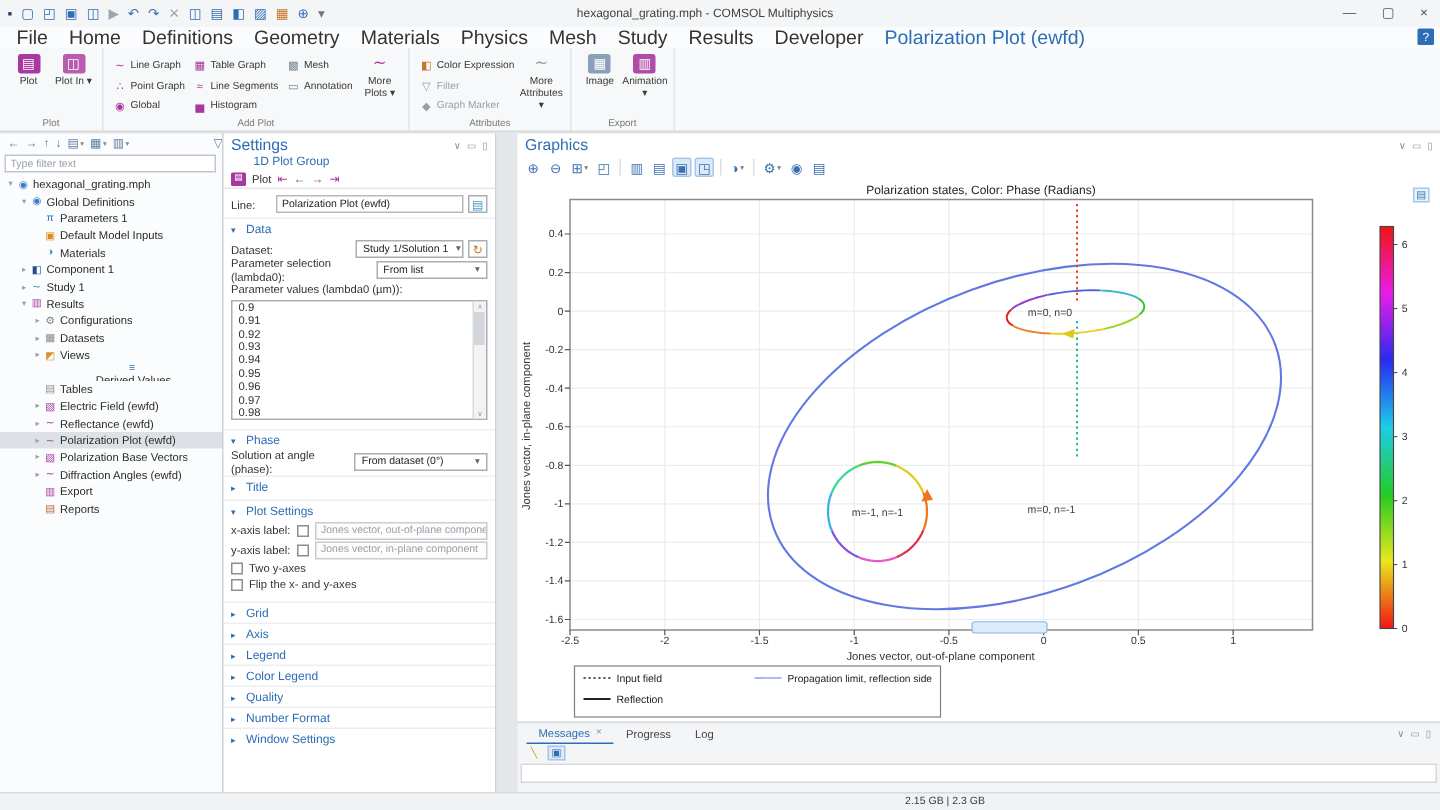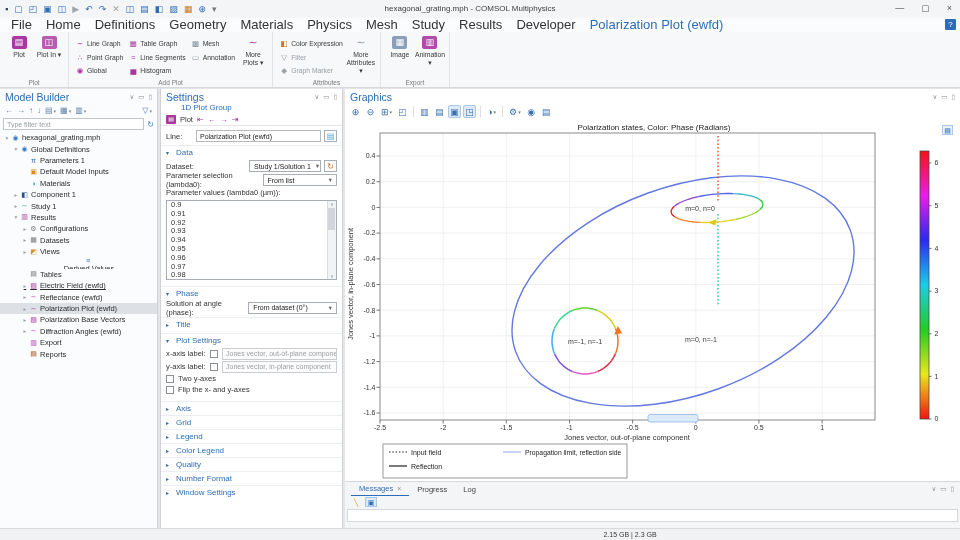--- a/index.html
+++ b/index.html
@@ -47,21 +47,21 @@
   #mb-filter{flex:1;height:12px;border:1px solid #c2c6ca;background:#fff;font-size:7px;color:#555;padding:0 3px;font-family:"Liberation Sans",sans-serif}
   #mb-filter::placeholder{color:#9aa0a5}
   #mb-refresh{font-size:8px;color:#4a8ac8}
   .trow{display:flex;align-items:center;height:11.4px;font-size:7.5px;color:#2b2b2b;white-space:nowrap}
   .trow.selected{background:#dde1e5}
   .texp{width:8px;font-size:5.5px;color:#9aa0a5;text-align:center;flex:none}
   .ticon{width:9px;font-size:7px;text-align:center;margin-right:2px;flex:none}
   .tlabel{overflow:hidden;text-overflow:ellipsis}
 
   
-  #settings{left:160px;width:183px;background:#fff;border-left:1px solid #cfd1d4;border-right:1px solid #cfd1d4;overflow:hidden}
+  #settings{left:148px;width:183px;background:#fff;border-left:1px solid #cfd1d4;border-right:1px solid #cfd1d4;overflow:hidden}
   #set-subtitle{font-size:8px;color:#2d6db5;padding:0 20px;height:9px;line-height:8px}
   #set-toolbar{height:13px;display:flex;align-items:center;gap:4px;padding:0 5px;border-bottom:1px solid #e4e6e9;font-size:7.5px;color:#333}
   #set-toolbar .chipico{width:10px;height:9px;background:#a8379f;color:#fff;font-size:6px;line-height:9px;text-align:center;border-radius:1px}
   #set-toolbar .arr{color:#a8379f;font-size:8px}
   .srow{display:flex;align-items:center;padding:0 5px;font-size:7.5px;color:#333;height:14px}
   .srow .grow{flex:1}
   .shead{display:flex;align-items:center;gap:4px;font-size:8px;color:#2d6db5;height:14px;padding:0 5px;border-top:1px solid #eceff1;margin-top:2px}
   .shead .sx{font-size:6px;color:#2d6db5;width:6px}
   .combo{height:12px;border:1px solid #a9aeb4;background:#fff;font-size:7px;display:flex;align-items:center;justify-content:space-between;padding:0 3px 0 4px;color:#222;white-space:nowrap}
   .caret{color:#666;font-size:5.5px;margin-left:4px}
@@ -242,28 +242,20 @@
         <div class="bigbtn">
           <div class="bicon chip" style="background: rgb(176, 76, 168);">▥</div>
           <div class="blabel">Animation ▾</div>
         </div>
       </div>
       <div class="glabel">Export</div>
     </div>
   </div>
 
 <div id="modelbuilder" class="panel">
-  <div class="phead">
-    <span class="ptitle">Model Builder</span>
-    <span class="pcorner">
-      <span>∨</span>
-      <span>▭</span>
-      <span>▯</span>
-    </span>
-  </div>
   <div id="mb-toolbar">
       <span>←</span>
       <span>→</span>
       <span>↑</span>
       <span>↓</span>
       <span>▤</span>
       <span class="mcaret">▾</span>
       <span>▦</span>
       <span class="mcaret">▾</span>
       <span>▥</span>
@@ -334,21 +326,21 @@
       <div class="trow" style="padding-left: 21px; flex-direction: column;">
         <span class="texp"></span>
         <span class="ticon" style="color: rgb(45, 109, 181);">≡</span>
         <span class="tlabel">Derived Values</span>
       </div>
       <div class="trow" style="padding-left: 21px;">
         <span class="texp"></span>
         <span class="ticon" style="color: rgb(128, 128, 128);">▤</span>
         <span class="tlabel">Tables</span>
       </div>
-      <div class="trow" style="padding-left: 21px; text-decoration: underline;">
+      <div class="trow" style="padding-left: 21px;">
         <span class="texp">▸</span>
         <span class="ticon" style="color: rgb(168, 55, 159);">▧</span>
         <span class="tlabel">Electric Field (ewfd)</span>
       </div>
       <div class="trow" style="padding-left: 21px;">
         <span class="texp">▸</span>
         <span class="ticon" style="color: rgb(168, 55, 159);">∼</span>
         <span class="tlabel">Reflectance (ewfd)</span>
       </div>
       <div class="trow selected" style="padding-left: 21px;">
@@ -480,25 +472,25 @@
     <span style="margin-left:4px">Two y-axes</span>
   </div>
   <div class="srow" style="height:11px">
     <span class="cb"></span>
     <span style="margin-left:4px">Flip the x- and y-axes</span>
   </div>
 
   <div id="collapsed-sections" style="margin-top:6px">
       <div class="collrow">
         <span class="sx">▸</span>
-        <span>Axis</span>
+        <span>Grid</span>
       </div>
       <div class="collrow">
         <span class="sx">▸</span>
-        <span>Grid</span>
+        <span>Axis</span>
       </div>
       <div class="collrow">
         <span class="sx">▸</span>
         <span>Legend</span>
       </div>
       <div class="collrow">
         <span class="sx">▸</span>
         <span>Color Legend</span>
       </div>
       <div class="collrow">

